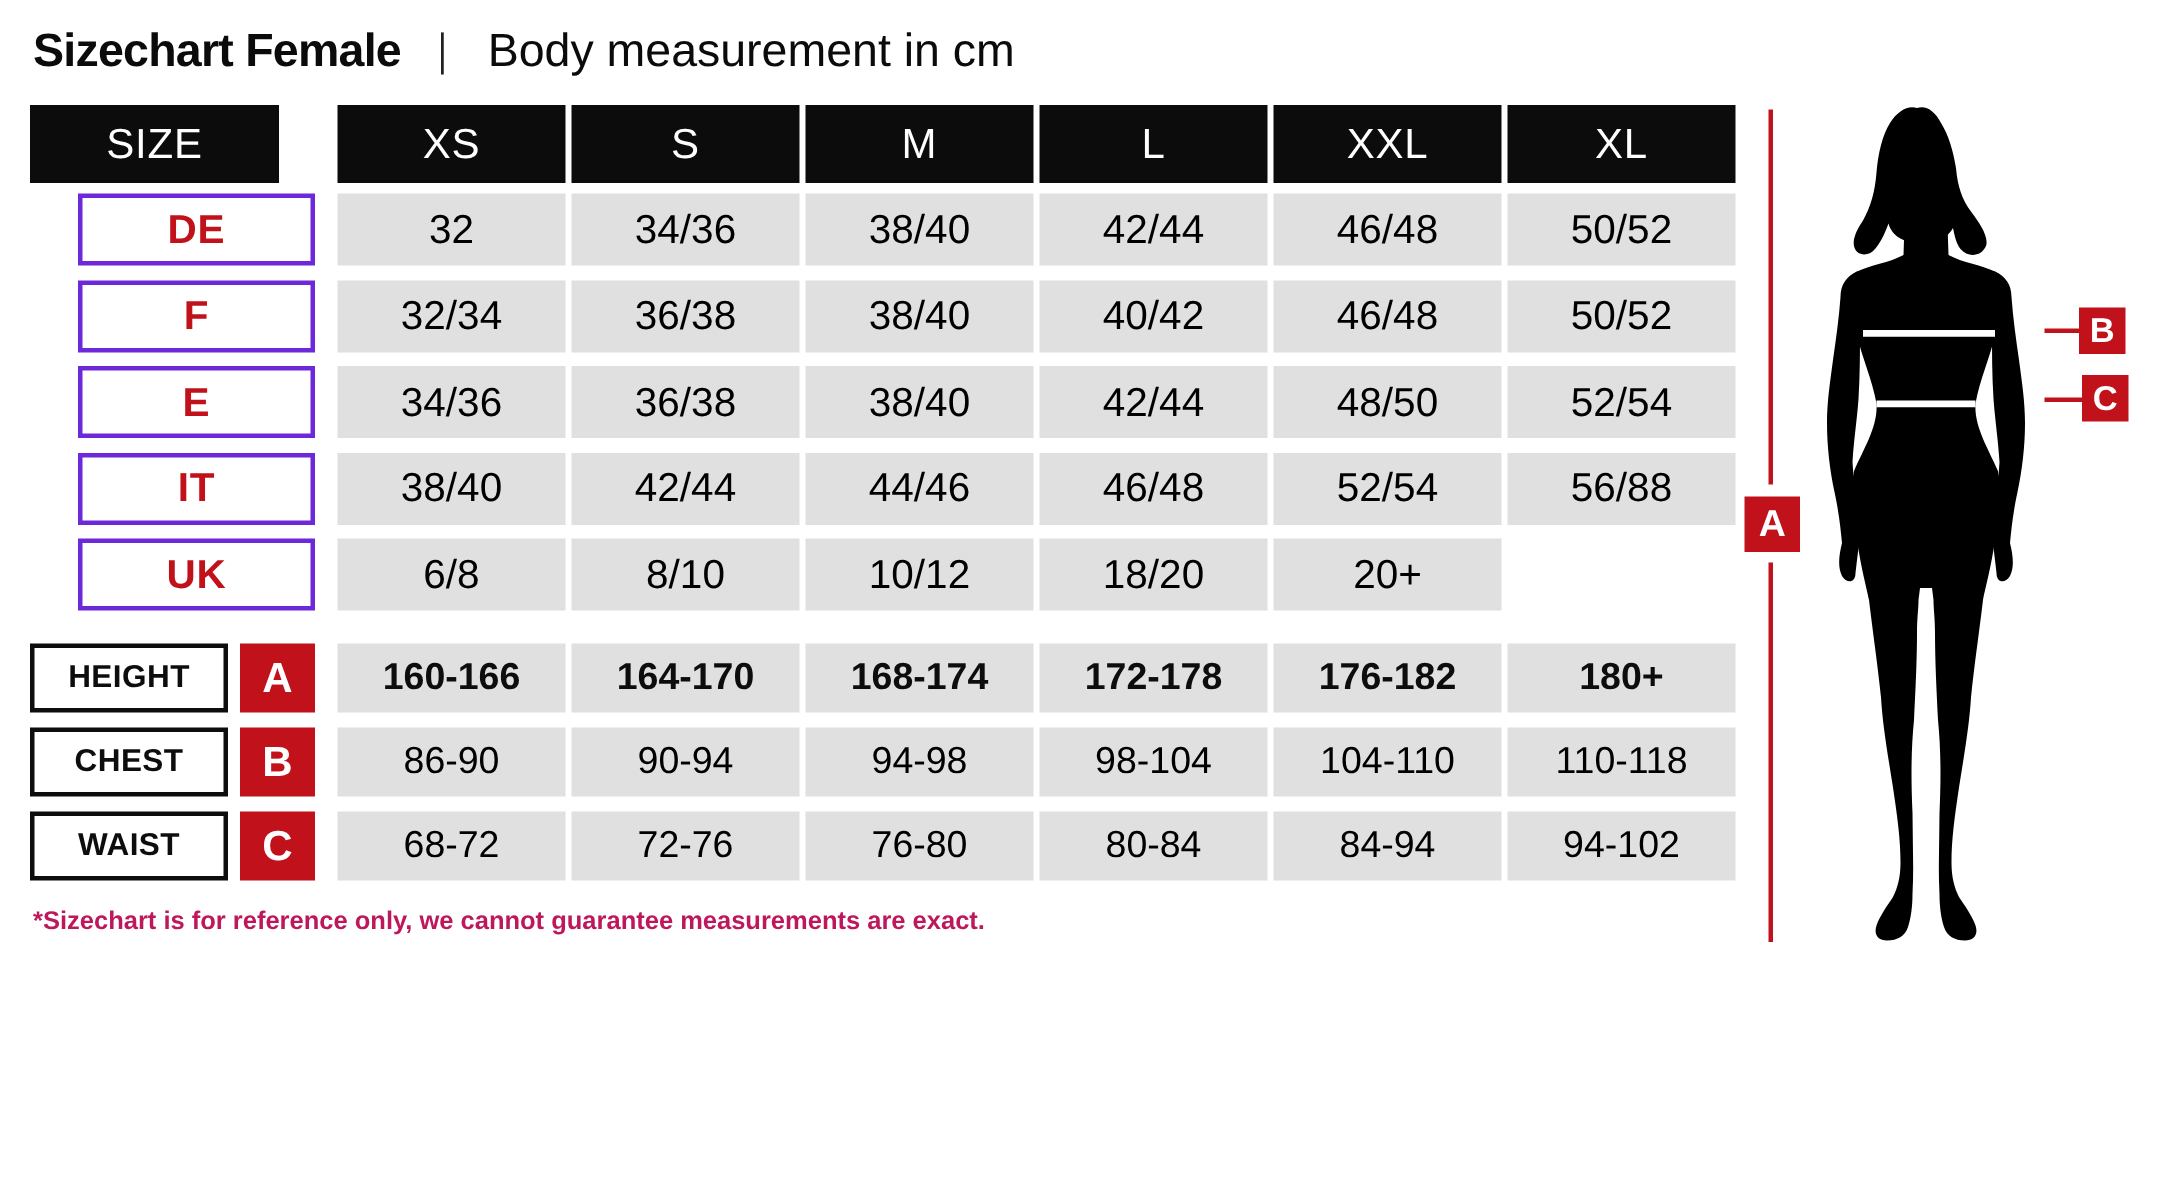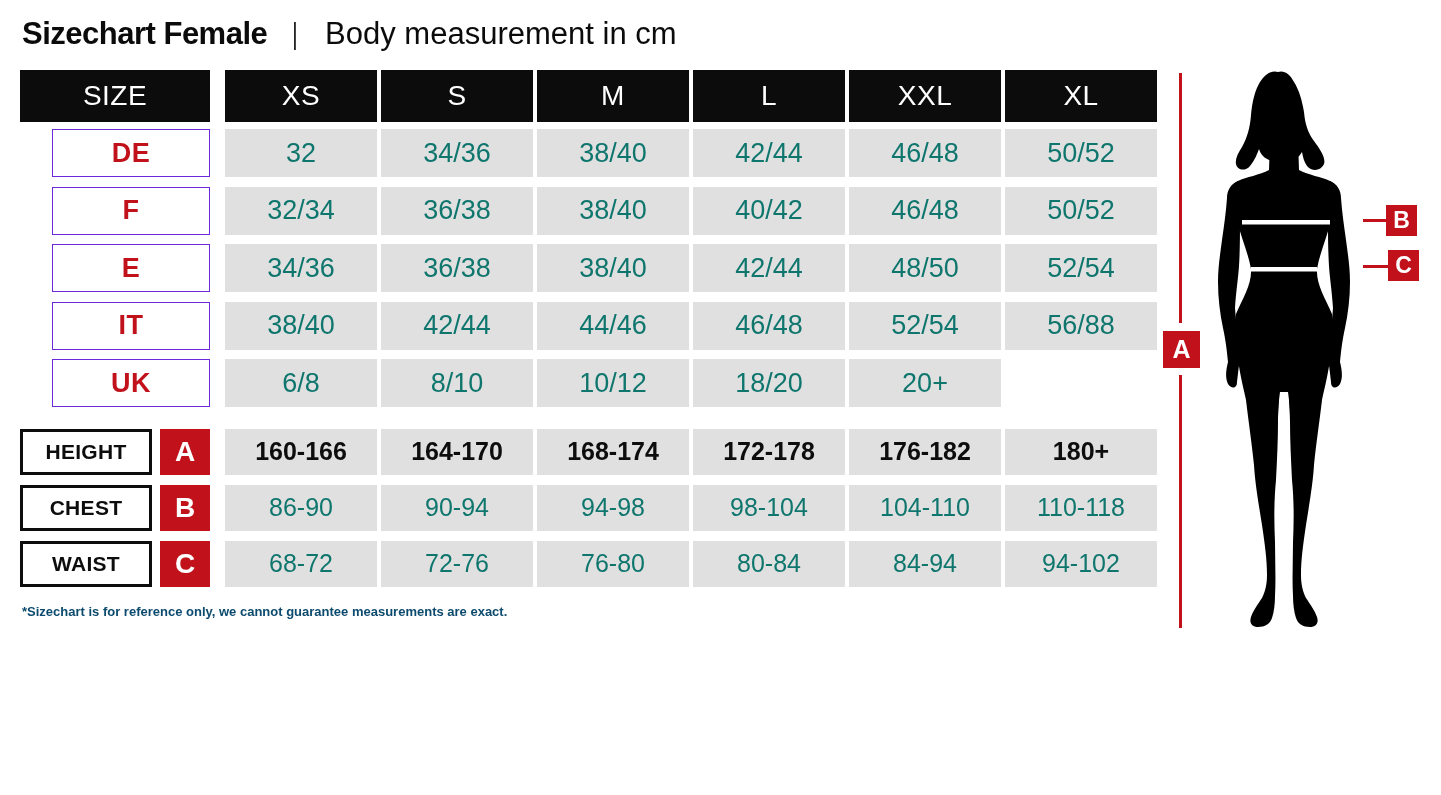--- a/index.html
+++ b/index.html
@@ -23,39 +23,39 @@
   }
   .title-main{font-size:31px;font-weight:700;color:#0b0b0b;letter-spacing:-0.5px;text-align:right;}
   .title-sep{font-size:30px;font-weight:400;color:#222;margin:0 26px 0 24px;transform:scaleX(.75);}
   .title-sub{font-size:31px;font-weight:400;color:#0b0b0b;}
   
   .table{position:absolute;left:20px;top:70px;width:1140px;}
   .row{display:flex;align-items:stretch;}
   .label-slot{width:190px;margin-right:15px;display:flex;flex:none;}
   .cell{display:flex;align-items:center;justify-content:center;}
   .cell-data{width:152px;margin-left:4px;flex:none;background:var(--cellgray);
-             font-size:27px;color:#0f766e;}
+             font-size:27px;color:#000000;}
   .cell-data.first{margin-left:0;}
   .hdr .cell-data,.hdr .hdr-label{background:var(--ink);color:#fff;font-size:28px;font-weight:400;letter-spacing:.5px;}
   .hdr{height:52px;margin-bottom:7px;}
-  .hdr-label{width:190px;display:flex;align-items:center;justify-content:center;}
+  .hdr-label{width:166px;display:flex;align-items:center;justify-content:center;}
   .conv{height:48px;margin-bottom:9.5px;}
   .conv.last{margin-bottom:21.5px;}
-  .conv-label{width:190px;background:#fff;border:1px solid #6d28d9;
+  .conv-label{width:190px;background:#fff;border:3px solid #6d28d9;
               font-size:27px;font-weight:700;color:var(--accent);letter-spacing:.5px;margin-left:32px;}
   .meas{height:46px;margin-bottom:10px;}
   .meas .cell-data{font-size:25px;}
   .meas.bold .cell-data{font-weight:700;color:#0d0d0d;}
   .meas-label{width:132px;background:#fff;border:3px solid #0d0d0d;
               font-size:21px;font-weight:700;color:#0d0d0d;letter-spacing:.3px;}
   .marker-box{width:50px;margin-left:8px;background:var(--accent);
               display:flex;align-items:center;justify-content:center;
               color:#fff;font-size:28px;font-weight:700;}
   
-  .footnote{position:absolute;left:22px;top:604px;font-size:13px;font-weight:700;color:#0c4a6e;}
+  .footnote{position:absolute;left:22px;top:604px;font-size:17px;font-weight:700;color:#be185d;}
   
   .fig-line{position:absolute;background:var(--accent);}
   .fig-badge{
     position:absolute;background:var(--accent);color:#fff;
     display:flex;align-items:center;justify-content:center;
     font-weight:700;
   }
   .badge-a{left:1163px;top:331px;width:37px;height:37px;font-size:25px;}
   .badge-b{left:1386px;top:205px;width:31px;height:31px;font-size:23px;}
   .badge-c{left:1388px;top:250px;width:31px;height:31px;font-size:23px;}

